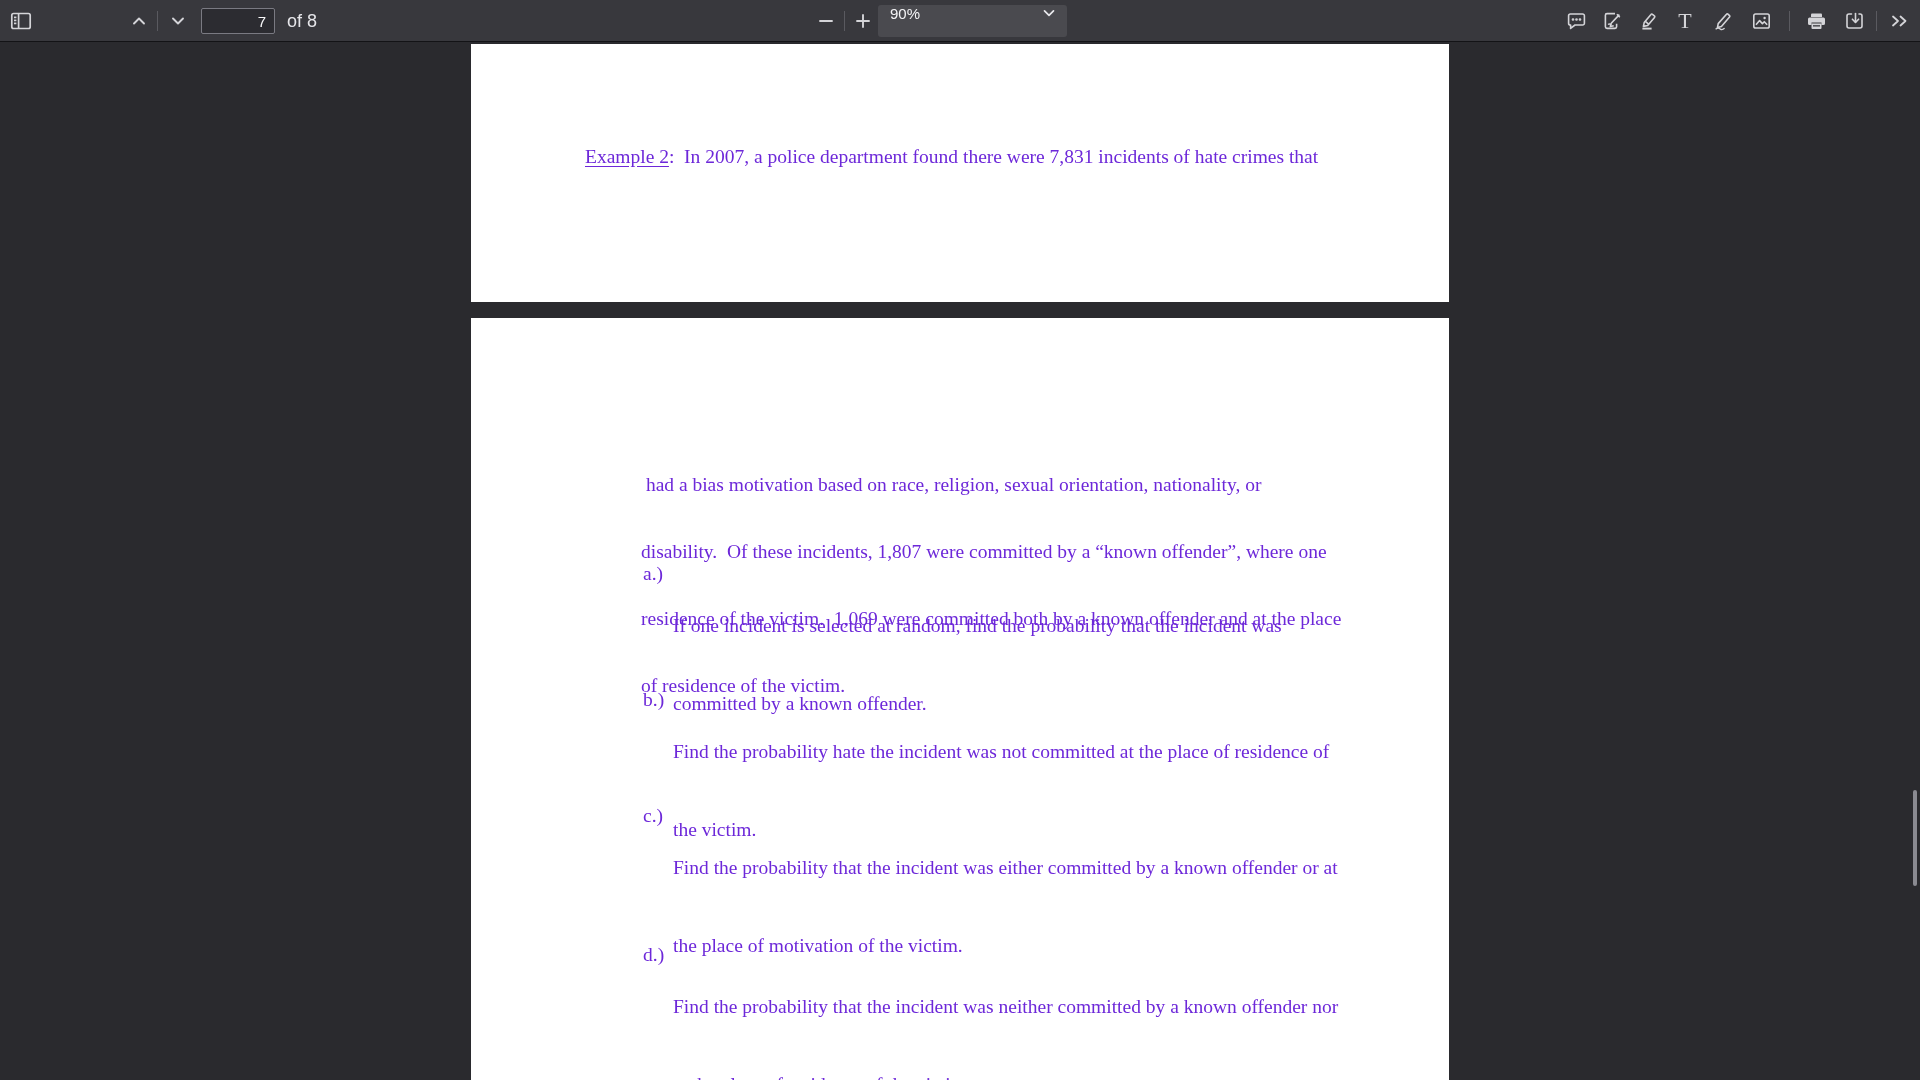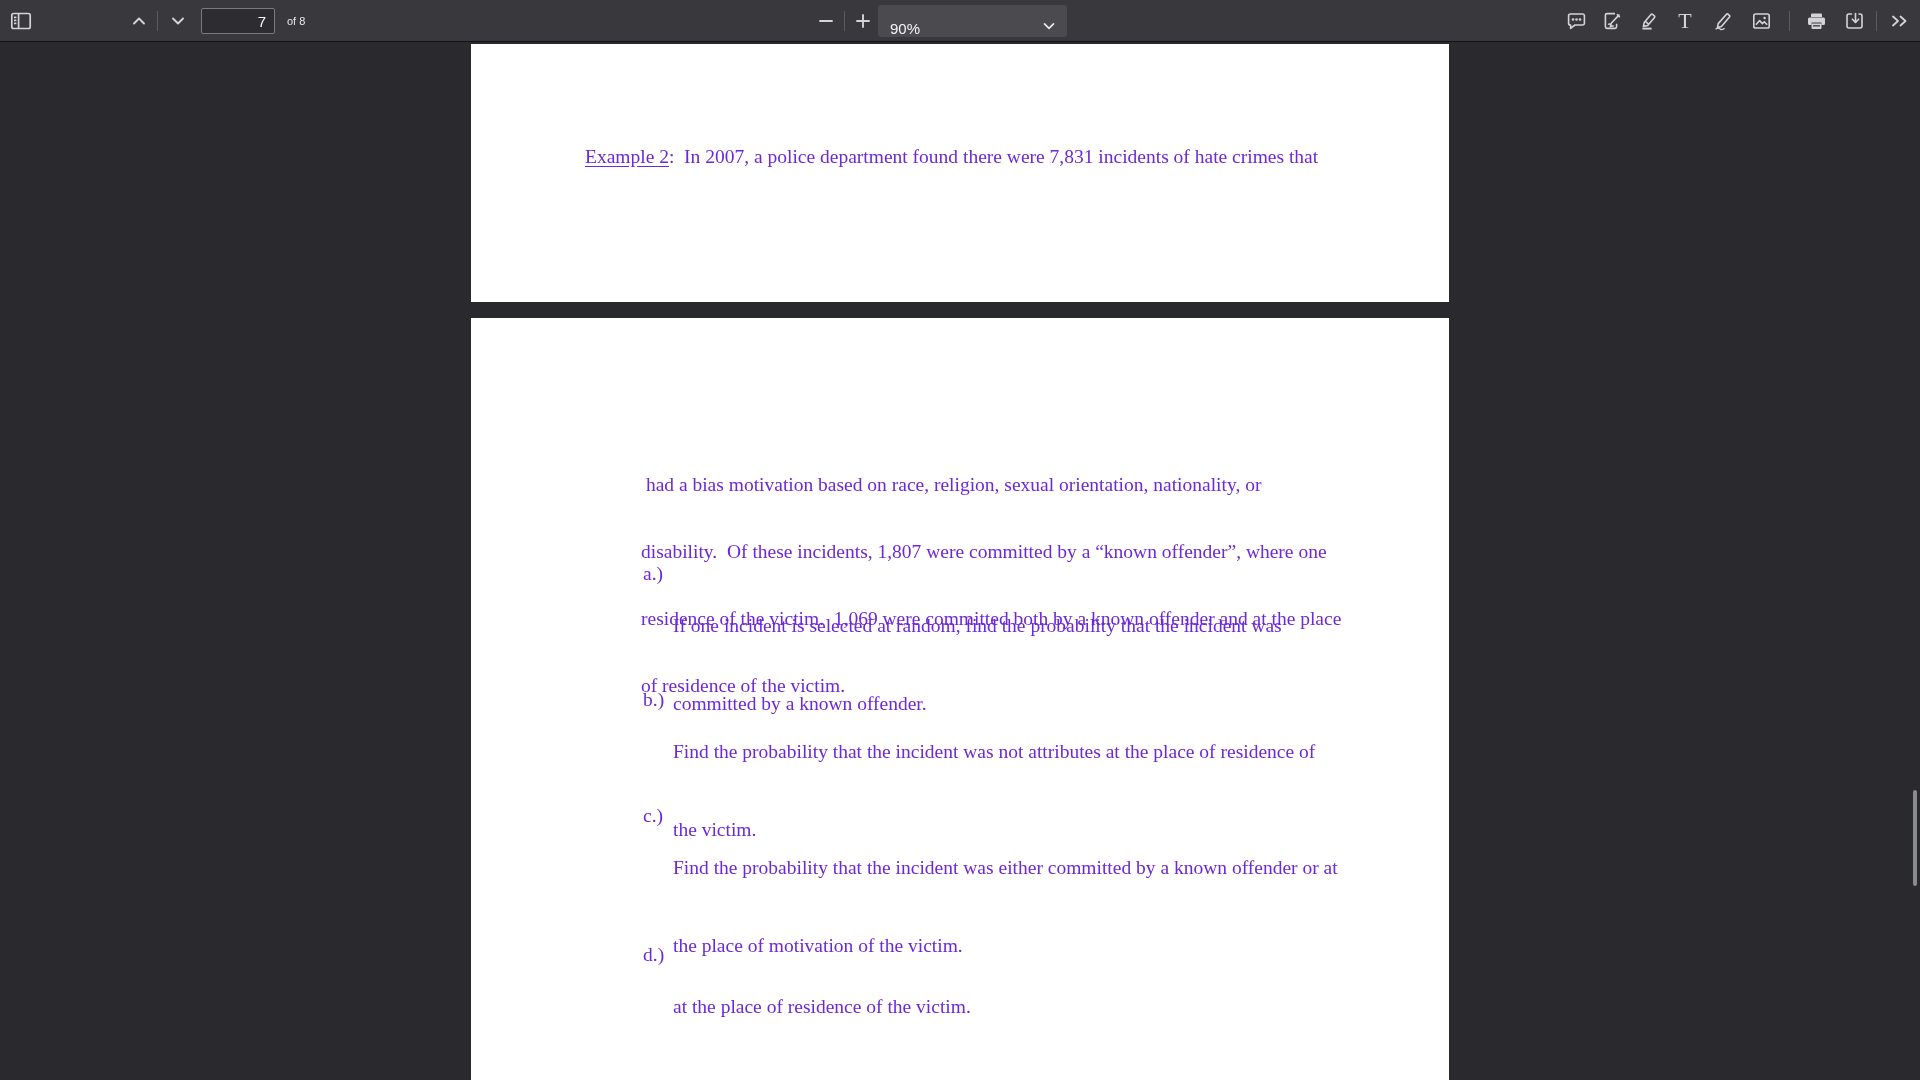--- a/index.html
+++ b/index.html
@@ -13,24 +13,24 @@
             background:transparent; border-radius:3px; display:flex;
             align-items:center; justify-content:center; color:#d4d4d8; cursor:default; }
   .tb-btn svg { display:block; }
   .tb-divider { position:absolute; top:11px; width:1px; height:20px; background:#5a5a60; }
 
   .page-input { position:absolute; left:201px; top:8px; width:74px; height:26px;
                 background:#2c2c31; border:1px solid #7a7a82; border-radius:2px;
                 color:#f9f9fa; font-size:15px; text-align:right; padding-right:8px;
                 font-family:"Liberation Sans", sans-serif; }
   .page-count { position:absolute; left:287px; top:0; height:54px; line-height:42px;
-                color:#e6e6ea; font-size:11px; }
+                color:#e6e6ea; font-size:18px; }
 
   .zoom-select { position:absolute; left:878px; top:5px; width:189px; height:32px;
-                 background:#4a4a4f; border-radius:3px; display:flex; align-items:flex-end;
+                 background:#4a4a4f; border-radius:3px; display:flex; align-items:flex-start;
                  padding:0 10px 0 12px; color:#f4f4f6; font-size:15px; cursor:default; }
   .zoom-select .zv { flex:1; }
 
   
   .viewer { position:absolute; left:0; top:43px; width:1920px; height:1037px;
             background:#2a2a2e; overflow:hidden; }
   .page { position:absolute; left:471px; width:978px; background:#ffffff; }
   .page1 { top:1px;  height:258px; }
   .page2 { top:275px; height:900px; }
 
@@ -223,36 +223,37 @@
       <span class="q-label">a.)</span>
       <div>
         <div>If one incident is selected at random, find the probability that the incident was</div>
         <div>committed by a known offender.</div>
       </div>
     </div>
 
     <div class="q-item q-b doc-text">
       <span class="q-label">b.)</span>
       <div>
-        <div>Find the probability that the incident was not attributes at the place of residence of</div>
+        <div>Find the probability hate the incident was not committed at the place of residence of</div>
         <div>the victim.</div>
       </div>
     </div>
 
     <div class="q-item q-c doc-text">
       <span class="q-label">c.)</span>
       <div>
         <div>Find the probability that the incident was either committed by a known offender or at</div>
         <div>the place of motivation of the victim.</div>
       </div>
     </div>
 
     <div class="q-item q-d doc-text">
       <span class="q-label">d.)</span>
       <div>
+        <div>Find the probability that the incident was neither committed by a known offender nor</div>
         <div>at the place of residence of the victim.</div>
       </div>
     </div>
 
   </div>
 </div>
 
 <div class="scroll-thumb"></div>
 
 </body></html>

